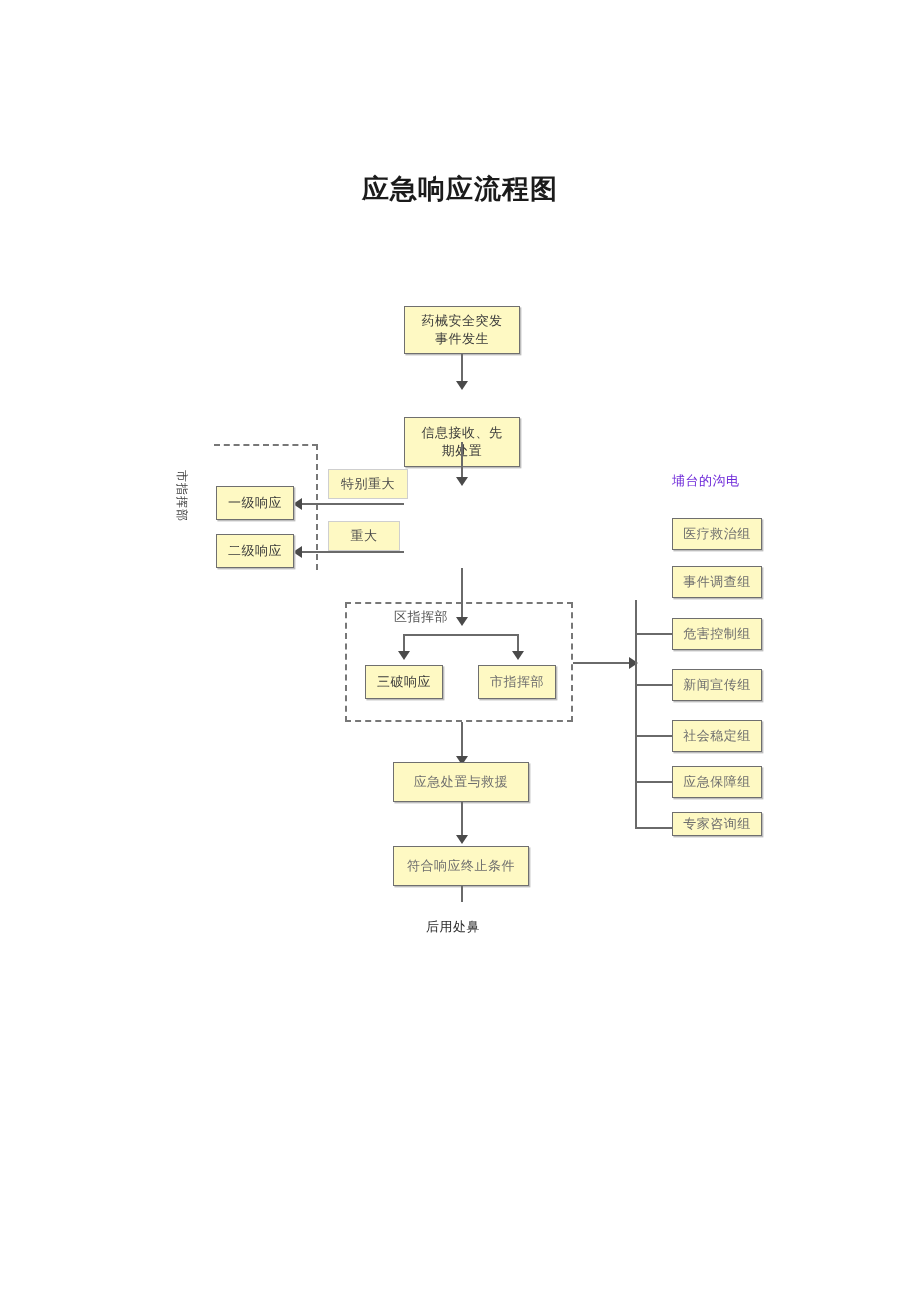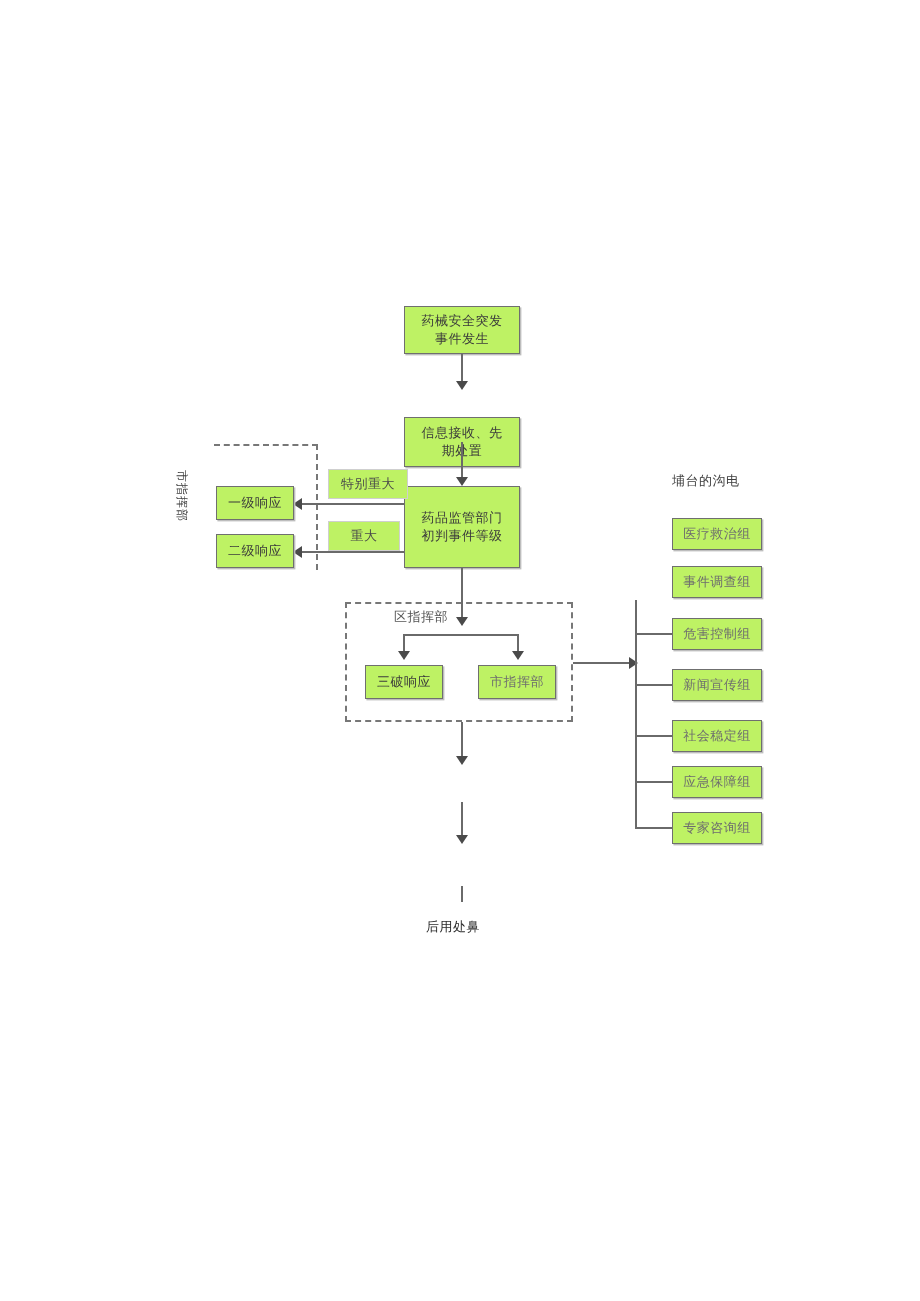--- a/index.html
+++ b/index.html
@@ -33,21 +33,21 @@
     font-size: 27px;
     font-weight: bold;
     color: #1b1b1b;
     letter-spacing: 1px;
   }
 
   
   .node {
     position: absolute;
     box-sizing: border-box;
-    background: #bef264;
+    background: #fef9c3;
     border: 1.6px solid #8c8c8c;
     box-shadow: 1.4px 1.4px 0 0 #bdbdbd;
     display: flex;
     align-items: center;
     justify-content: center;
     text-align: center;
     font-size: 13px;
     line-height: 1.35;
     color: #6e6e6e;
     white-space: pre-line;
@@ -119,49 +119,48 @@
     color: #3c3c3c;
     white-space: nowrap;
     transform: rotate(90deg);
     transform-origin: left top;
     letter-spacing: 1px;
   }
 
   .col-header {
     position: absolute;
     font-size: 13px;
-    color: #404040;
+    color: #6d28d9;
     white-space: nowrap;
     letter-spacing: 0.5px;
   }
 </style>
 </head>
 <body>
 
 <div id="page">
 
+  <div class="doc-title">应急响应流程图</div>
 
   <div class="dash-region dash-open-left-bottom" style="left:214px; top:444px; width:104px; height:126px;"></div>
 
   <div class="rot-label" style="left:190px; top:470px;">市指挥部</div>
 
   <div class="node dark crisp" style="left:404px; top:306px; width:116px; height:48px;">药械安全突发
 事件发生</div>
 
   <div class="ln v" style="left:461px; top:354px; height:32px;"></div>
   <div class="arrow-down" style="left:456px; top:381px;"></div>
 
   <div class="node dark crisp" style="left:404px; top:392px; width:116px; height:50px;margin-top:25px;">信息接收、先
 期处置</div>
 
   <div class="ln v" style="left:461px; top:442px; height:42px;"></div>
   <div class="arrow-down" style="left:456px; top:477px;"></div>
 
-  <div class="node dark crisp" style="left:404px; top:486px; width:116px; height:82px;">药品监管部门
-初判事件等级</div>
 
   <div class="node faint" style="left:328px; top:469px; width:80px; height:30px; font-size:13px;">特别重大</div>
   <div class="ln h" style="left:300px; top:503px; width:104px;"></div>
   <div class="arrow-left" style="left:293px; top:498px;"></div>
   <div class="node dark crisp" style="left:216px; top:486px; width:78px; height:34px;">一级响应</div>
 
   <div class="node faint" style="left:328px; top:521px; width:72px; height:30px; font-size:13px;">重大</div>
   <div class="ln h" style="left:300px; top:551px; width:104px;"></div>
   <div class="arrow-left" style="left:293px; top:546px;"></div>
   <div class="node dark crisp" style="left:216px; top:534px; width:78px; height:34px;">二级响应</div>
@@ -182,24 +181,26 @@
   <div class="node dark crisp" style="left:365px; top:665px; width:78px; height:34px;">三破响应</div>
 
   <div class="node crisp" style="left:478px; top:665px; width:78px; height:34px;">市指挥部</div>
 
   <div class="ln h" style="left:573px; top:662px; width:62px;"></div>
   <div class="arrow-right" style="left:629px; top:657px;"></div>
 
   <div class="ln v" style="left:461px; top:722px; height:40px;"></div>
   <div class="arrow-down" style="left:456px; top:756px;"></div>
 
+  <div class="node crisp" style="left:393px; top:762px; width:136px; height:40px;">应急处置与救援</div>
 
   <div class="ln v" style="left:461px; top:802px; height:40px;"></div>
   <div class="arrow-down" style="left:456px; top:835px;"></div>
 
+  <div class="node crisp" style="left:393px; top:846px; width:136px; height:40px;">符合响应终止条件</div>
 
   <div class="ln v" style="left:461px; top:886px; height:16px;"></div>
 
   <div class="free-label dark" style="left:426px; top:918px;">后用处鼻</div>
 
   <div class="col-header" style="left:672px; top:472px;">埔台的沟电</div>
 
   <div class="ln v" style="left:635px; top:600px; height:228px;"></div>
 
   <div class="node crisp" style="left:672px; top:518px; width:90px; height:32px;">医疗救治组</div>
@@ -212,15 +213,15 @@
   <div class="ln h" style="left:635px; top:684px; width:38px;"></div>
   <div class="node crisp" style="left:672px; top:669px; width:90px; height:32px;">新闻宣传组</div>
 
   <div class="ln h" style="left:635px; top:735px; width:38px;"></div>
   <div class="node crisp" style="left:672px; top:720px; width:90px; height:32px;">社会稳定组</div>
 
   <div class="ln h" style="left:635px; top:781px; width:38px;"></div>
   <div class="node crisp" style="left:672px; top:766px; width:90px; height:32px;">应急保障组</div>
 
   <div class="ln h" style="left:635px; top:827px; width:38px;"></div>
-  <div class="node crisp" style="left:672px; top:812px; width:90px; height:32px;">专家咨询组</div>
+  <div class="node crisp" style="left:672px; top:812px; width:90px; height:24px;">专家咨询组</div>
 
 </div>
 
 </body></html>

